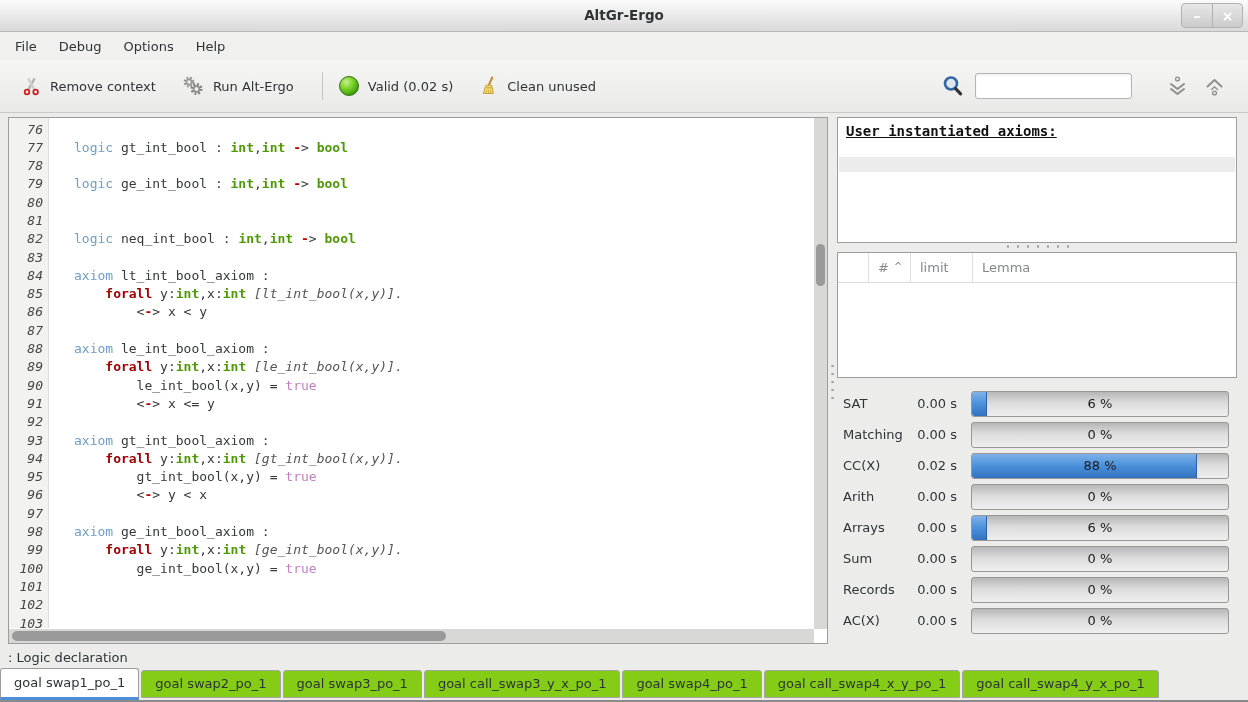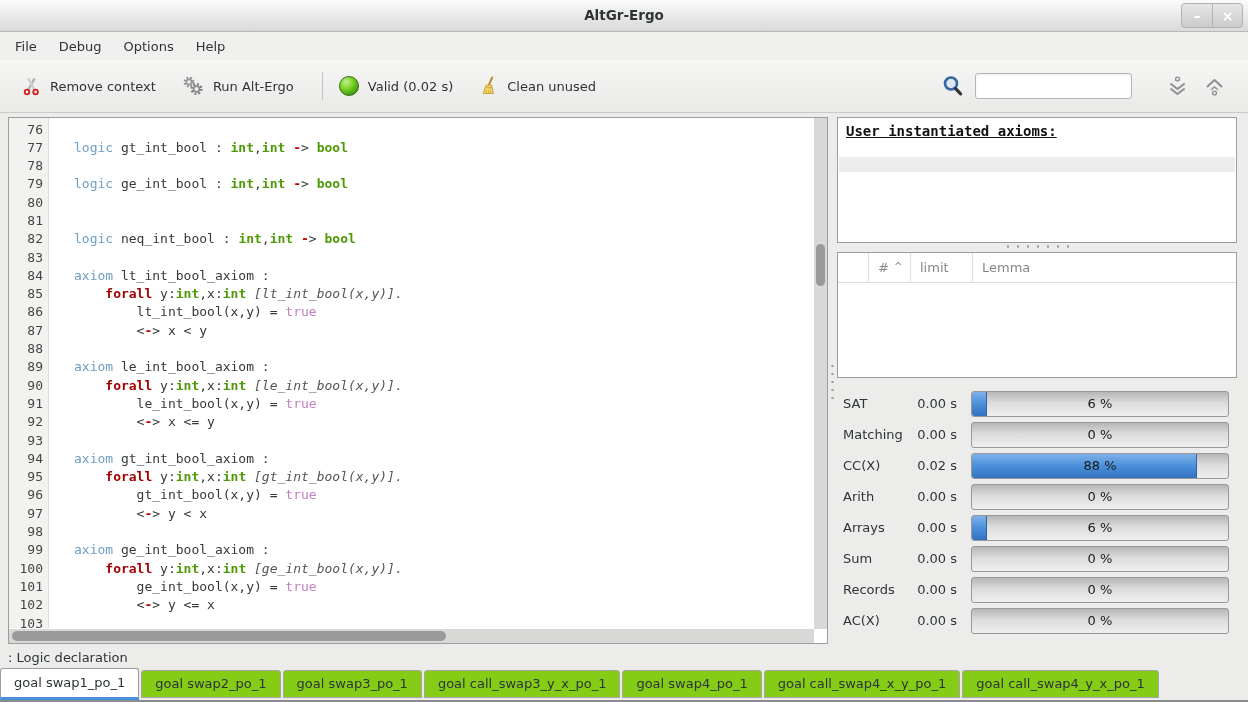--- a/index.html
+++ b/index.html
@@ -35,21 +35,21 @@
     background:radial-gradient(circle at 35% 28%, #c4ef8e, #7ed32a 38%, #44a412 72%, #2c7e08);
     border:1px solid #2e6f0c; }
   .search-entry { width:157px; height:26px; border:1px solid #b5b5b5; border-radius:3px;
     background:#fff; font-family:"DejaVu Sans",sans-serif; font-size:13px; padding:0 6px;
     margin:0 20px 0 10px; outline:none; box-shadow:inset 0 1px 2px rgba(0,0,0,.08); }
   .navicon { margin-left:14px; display:flex; align-items:center; }
   
   .editor-frame { position:absolute; left:8px; top:117px; width:820px; height:527px;
     background:#fff; border:1px solid #9d9d9d; }
   .gutter { position:absolute; left:0; top:0; bottom:15px; width:40px;
-    background:#f2f2f0; border-right:1px solid #dddddc; overflow:hidden; }
+    background:#f2f2f0; border-right:1px solid #dddddc; overflow:hidden;font-style:italic; }
   .codebox { position:absolute; left:41px; right:13px; top:0; bottom:14px;
     overflow:hidden; background:#fff; }
   .scrolloff { margin-top:-15.8px; }
   .gl { height:18.3px; line-height:18.3px; text-align:right; padding-right:5px;
     font-family:"DejaVu Sans Mono",monospace; font-size:13px; color:#454545; }
   .cl { height:18.3px; line-height:18.3px; white-space:pre;
     font-family:"DejaVu Sans Mono",monospace; font-size:13px; padding-left:24px; color:#36393a; }
   .t-p   { color:#36393a; }
   .t-kw  { color:#6d9ec6; }
   .t-ctrl{ color:#a40000; font-weight:bold; }
@@ -239,37 +239,35 @@
           <div class="cl"></div>
           <div class="cl"><span class="t-kw">logic</span><span class="t-p"> gt_int_bool : </span><span class="t-type">int</span><span class="t-p">,</span><span class="t-type">int</span><span class="t-p"> </span><span class="t-op">-</span><span class="t-p">&gt; </span><span class="t-type">bool</span></div>
           <div class="cl"></div>
           <div class="cl"><span class="t-kw">logic</span><span class="t-p"> ge_int_bool : </span><span class="t-type">int</span><span class="t-p">,</span><span class="t-type">int</span><span class="t-p"> </span><span class="t-op">-</span><span class="t-p">&gt; </span><span class="t-type">bool</span></div>
           <div class="cl"></div>
           <div class="cl"></div>
           <div class="cl"><span class="t-kw">logic</span><span class="t-p"> neq_int_bool : </span><span class="t-type">int</span><span class="t-p">,</span><span class="t-type">int</span><span class="t-p"> </span><span class="t-op">-</span><span class="t-p">&gt; </span><span class="t-type">bool</span></div>
           <div class="cl"></div>
           <div class="cl"><span class="t-kw">axiom</span><span class="t-p"> lt_int_bool_axiom :</span></div>
           <div class="cl"><span class="t-p">    </span><span class="t-ctrl">forall</span><span class="t-p"> y:</span><span class="t-type">int</span><span class="t-p">,x:</span><span class="t-type">int</span><span class="t-p"> </span><span class="t-trig">[lt_int_bool(x,y)].</span></div>
-          <div class="cl"><span class="t-p">        lt_int_bool(x,y) = </span><span class="t-lit">true</span></div>
           <div class="cl"><span class="t-p">        &lt;</span><span class="t-op">-</span><span class="t-p">&gt; x &lt; y</span></div>
           <div class="cl"></div>
           <div class="cl"><span class="t-kw">axiom</span><span class="t-p"> le_int_bool_axiom :</span></div>
           <div class="cl"><span class="t-p">    </span><span class="t-ctrl">forall</span><span class="t-p"> y:</span><span class="t-type">int</span><span class="t-p">,x:</span><span class="t-type">int</span><span class="t-p"> </span><span class="t-trig">[le_int_bool(x,y)].</span></div>
           <div class="cl"><span class="t-p">        le_int_bool(x,y) = </span><span class="t-lit">true</span></div>
           <div class="cl"><span class="t-p">        &lt;</span><span class="t-op">-</span><span class="t-p">&gt; x &lt;= y</span></div>
           <div class="cl"></div>
           <div class="cl"><span class="t-kw">axiom</span><span class="t-p"> gt_int_bool_axiom :</span></div>
           <div class="cl"><span class="t-p">    </span><span class="t-ctrl">forall</span><span class="t-p"> y:</span><span class="t-type">int</span><span class="t-p">,x:</span><span class="t-type">int</span><span class="t-p"> </span><span class="t-trig">[gt_int_bool(x,y)].</span></div>
           <div class="cl"><span class="t-p">        gt_int_bool(x,y) = </span><span class="t-lit">true</span></div>
           <div class="cl"><span class="t-p">        &lt;</span><span class="t-op">-</span><span class="t-p">&gt; y &lt; x</span></div>
           <div class="cl"></div>
           <div class="cl"><span class="t-kw">axiom</span><span class="t-p"> ge_int_bool_axiom :</span></div>
           <div class="cl"><span class="t-p">    </span><span class="t-ctrl">forall</span><span class="t-p"> y:</span><span class="t-type">int</span><span class="t-p">,x:</span><span class="t-type">int</span><span class="t-p"> </span><span class="t-trig">[ge_int_bool(x,y)].</span></div>
           <div class="cl"><span class="t-p">        ge_int_bool(x,y) = </span><span class="t-lit">true</span></div>
-          <div class="cl"><span class="t-p">        &lt;</span><span class="t-op">-</span><span class="t-p">&gt; y &lt;= x</span></div>
         </div>
     </div>
     <div class="vscroll">
       <div class="vthumb"></div>
     </div>
     <div class="hscroll">
       <div class="hthumb"></div>
     </div>
   </div>
 

